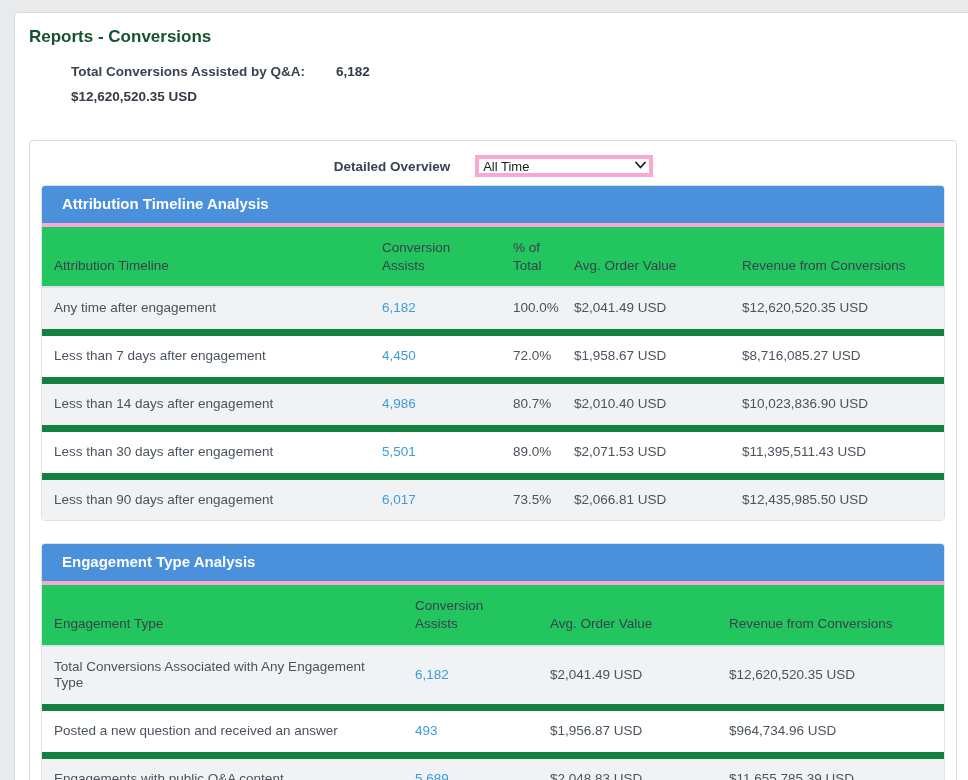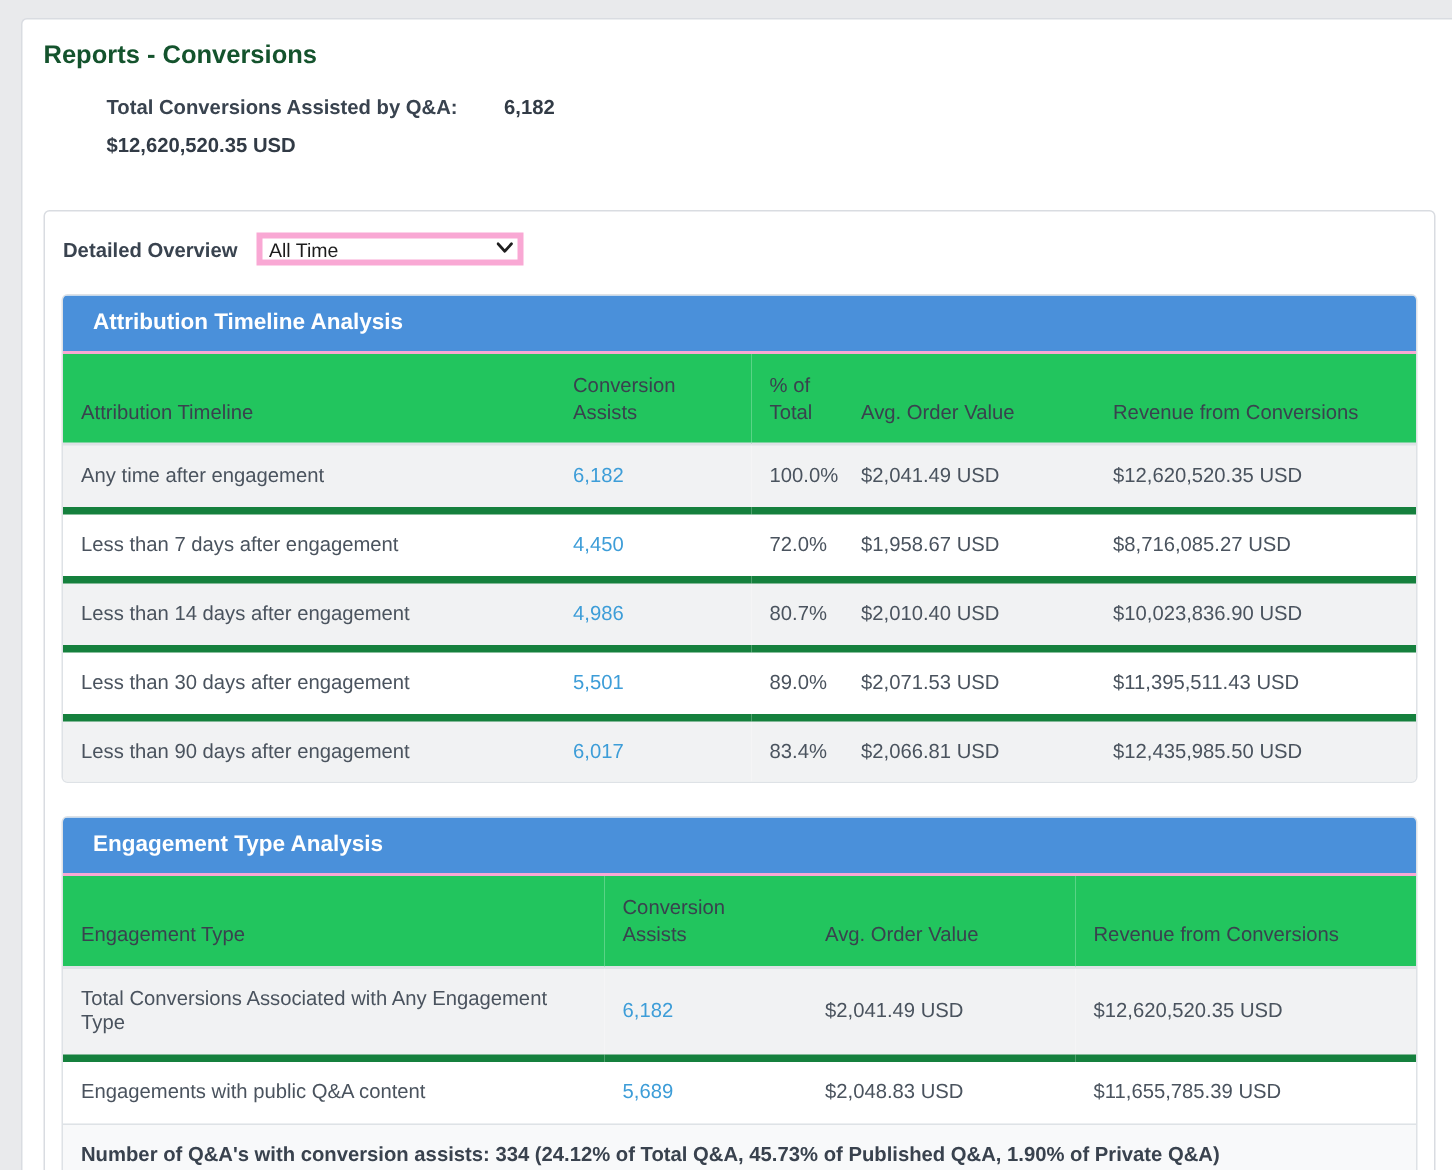--- a/index.html
+++ b/index.html
@@ -37,22 +37,23 @@
 
   .overview-box {
     margin-top: 36px;
     border: 1px solid #d9dce1;
     border-radius: 4px;
     padding: 12px 11px 22px 11px;
   }
   .overview-controls {
     display: flex;
     align-items: center;
-    gap: 13px;
-    margin: 2px 0 19px 1px;
+    gap: 25px;
+    margin: 2px 0 8px 1px;
+    justify-content: center;
   }
   .overview-controls label {
     font-size: 13.5px;
     font-weight: 700;
     color: #39434f;
   }
   .select-wrap { position: relative; width: 178px; }
   .select-wrap select {
     width: 178px;
     height: 22px;
@@ -79,21 +80,21 @@
     overflow: hidden;
     background: #ffffff;
   }
   .panel + .panel { margin-top: 22px; }
   .panel-heading {
     background: #4a90da;
     color: #ffffff;
     font-size: 15px;
     font-weight: 600;
     padding: 9px 16px 11px 20px;
-    border-bottom: 2px solid #f9a8d4;
+    border-bottom: 4px solid #f9a8d4;
   }
   table {
     width: 100%;
     border-collapse: collapse;
     font-size: 13.5px;
     color: #4a535e;
     table-layout: fixed;
   }
   th {
     text-align: left;
@@ -101,21 +102,21 @@
     background: #22c55e;
     color: #39424e;
     font-weight: 400;
     padding: 12px;
     border-bottom: 2px solid #dee2e6;
     line-height: 1.3;
   }
   td {
     padding: 12px;
     vertical-align: middle;
-    border-top: 5px solid #15803d;
+    border-top: 7px solid #15803d;
     line-height: 1.25;
   }
   tbody tr:first-child td { border-top: none; }
   tbody tr:nth-child(odd) { background: #f1f2f3; }
   tbody tr:nth-child(even) { background: #ffffff; }
   a.assist-link { color: #3d9dd8; text-decoration: none; cursor: pointer; }
   .footnote {
     background: #f8f9fa;
     border-top: 1px solid #dee2e6;
     padding: 12px;
@@ -201,21 +202,21 @@
           <tr>
             <td>Less than 30 days after engagement</td>
             <td><a class="assist-link">5,501</a></td>
             <td>89.0%</td>
             <td>$2,071.53 USD</td>
             <td>$11,395,511.43 USD</td>
           </tr>
           <tr>
             <td>Less than 90 days after engagement</td>
             <td><a class="assist-link">6,017</a></td>
-            <td>83.4%</td>
+            <td>73.5%</td>
             <td>$2,066.81 USD</td>
             <td>$12,435,985.50 USD</td>
           </tr>
         </tbody>
       </table>
     </div>
 
     <div class="panel">
       <div class="panel-heading">Engagement Type Analysis</div>
       <table>
@@ -234,20 +235,26 @@
           </tr>
         </thead>
         <tbody>
           <tr>
             <td>Total Conversions Associated with Any Engagement Type</td>
             <td><a class="assist-link">6,182</a></td>
             <td>$2,041.49 USD</td>
             <td>$12,620,520.35 USD</td>
           </tr>
           <tr>
+            <td>Posted a new question and received an answer</td>
+            <td><a class="assist-link">493</a></td>
+            <td>$1,956.87 USD</td>
+            <td>$964,734.96 USD</td>
+          </tr>
+          <tr>
             <td>Engagements with public Q&amp;A content</td>
             <td><a class="assist-link">5,689</a></td>
             <td>$2,048.83 USD</td>
             <td>$11,655,785.39 USD</td>
           </tr>
         </tbody>
       </table>
       <div class="footnote">Number of Q&amp;A's with conversion assists: 334 (24.12% of Total Q&amp;A, 45.73% of Published Q&amp;A, 1.90% of Private Q&amp;A)</div>
     </div>
 

